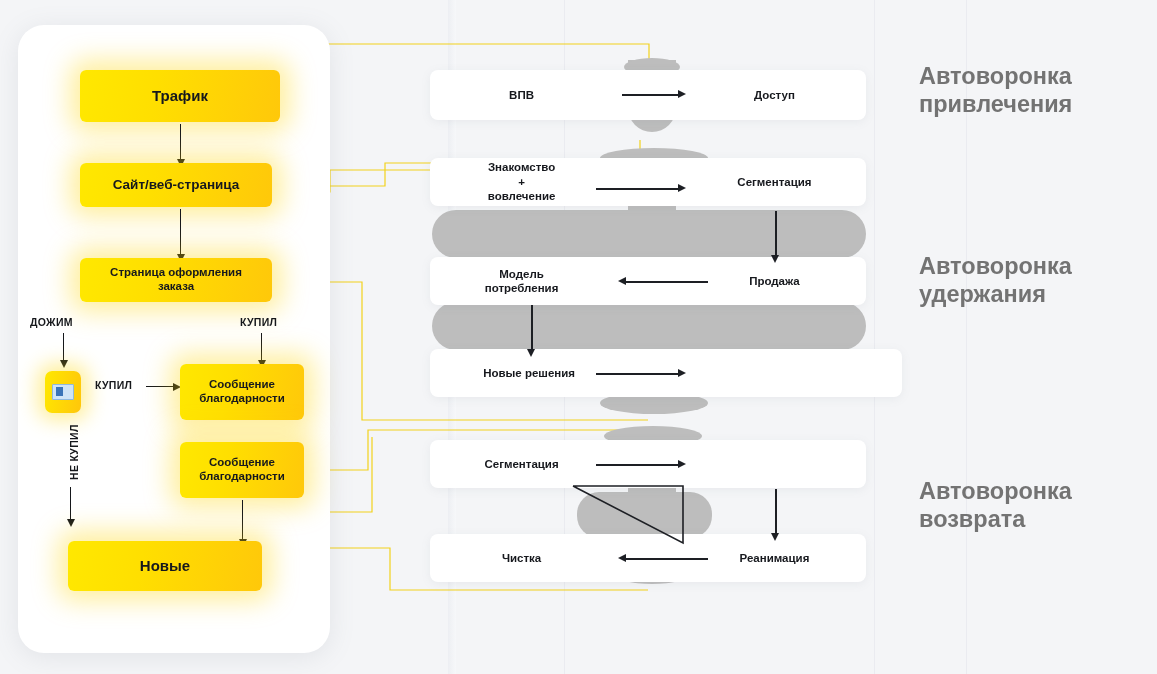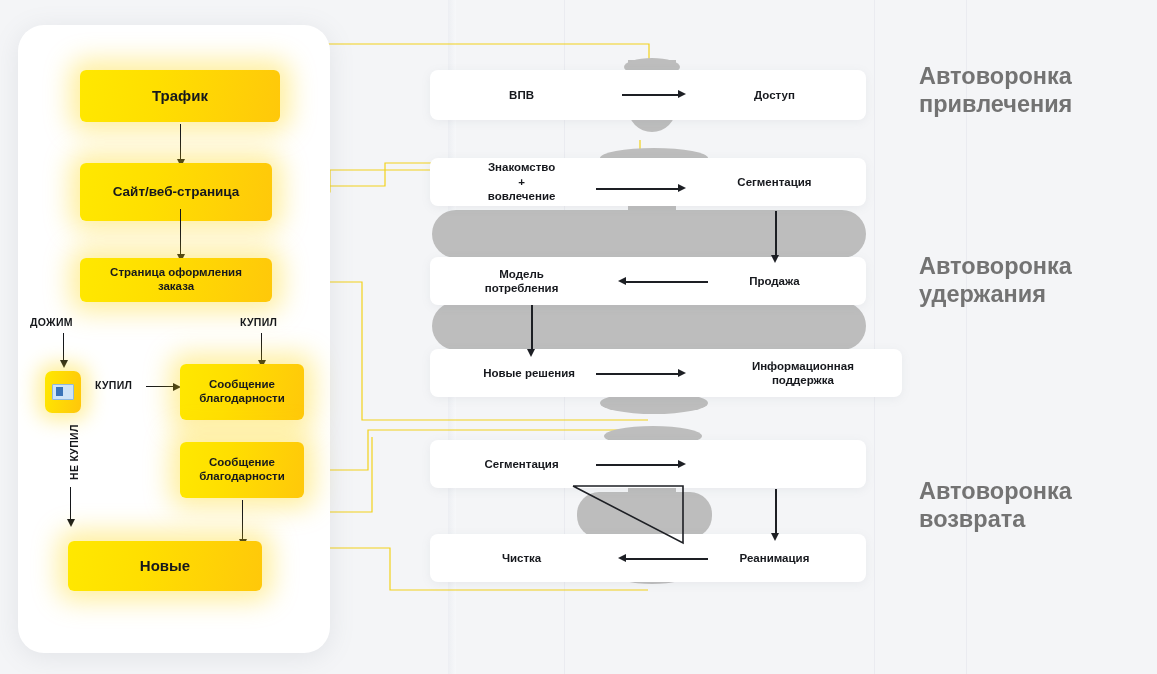--- a/index.html
+++ b/index.html
@@ -131,21 +131,21 @@
     </g>
   </svg>
 
   <div id="left-card"></div>
 
   <div class="ybox lg" style="left:80px;top:70px;width:200px;height:52px;">
     <span>Трафик</span>
   </div>
   <div class="arrowv" style="left:180px;top:124px;height:36px;"></div>
 
-  <div class="ybox md" style="left:80px;top:163px;width:192px;height:58px;">
+  <div class="ybox md" style="left:80px;top:163px;width:192px;height:44px;">
     <span>Сайт/веб-страница</span>
   </div>
   <div class="arrowv" style="left:180px;top:209px;height:46px;"></div>
 
   <div class="ybox sm" style="left:80px;top:258px;width:192px;height:44px;white-space:pre-line;">
     <span>Страница оформления
 заказа</span>
   </div>
 
   <div class="lbl" style="left:30px;top:316px;">дожим</div>
@@ -218,22 +218,20 @@
     <div class="wbar" style="left:430px;top:257px;width:436px;height:48px;">
       <div class="cellL" style="white-space:pre-line;">Модель
 потребления</div>
       <div class="cellR">Продажа</div>
     </div>
     <div class="fa l" style="left:624px;top:281px;width:84px;"></div>
     <div class="fav" style="left:531px;top:305px;height:46px;"></div>
 
     <div class="wbar" style="left:430px;top:349px;width:436px;height:48px;padding-left:36px;">
       <div class="cellL">Новые решения</div>
-      <div class="cellR" style="white-space:pre-line;">Информационная
-поддержка</div>
     </div>
     <div class="fa" style="left:596px;top:373px;width:84px;"></div>
   </div>
   <div class="head" style="left:919px;top:252px;">Автоворонка
 удержания</div>
 
   <div class="fgroup">
     <div class="gray" style="left:628px;top:430px;width:48px;height:148px;"></div>
     <div class="grayfan" style="left:604px;top:426px;width:98px;height:20px;border-radius:50%;"></div>
     <div class="grayfan" style="left:614px;top:566px;width:76px;height:18px;border-radius:50%;"></div>

